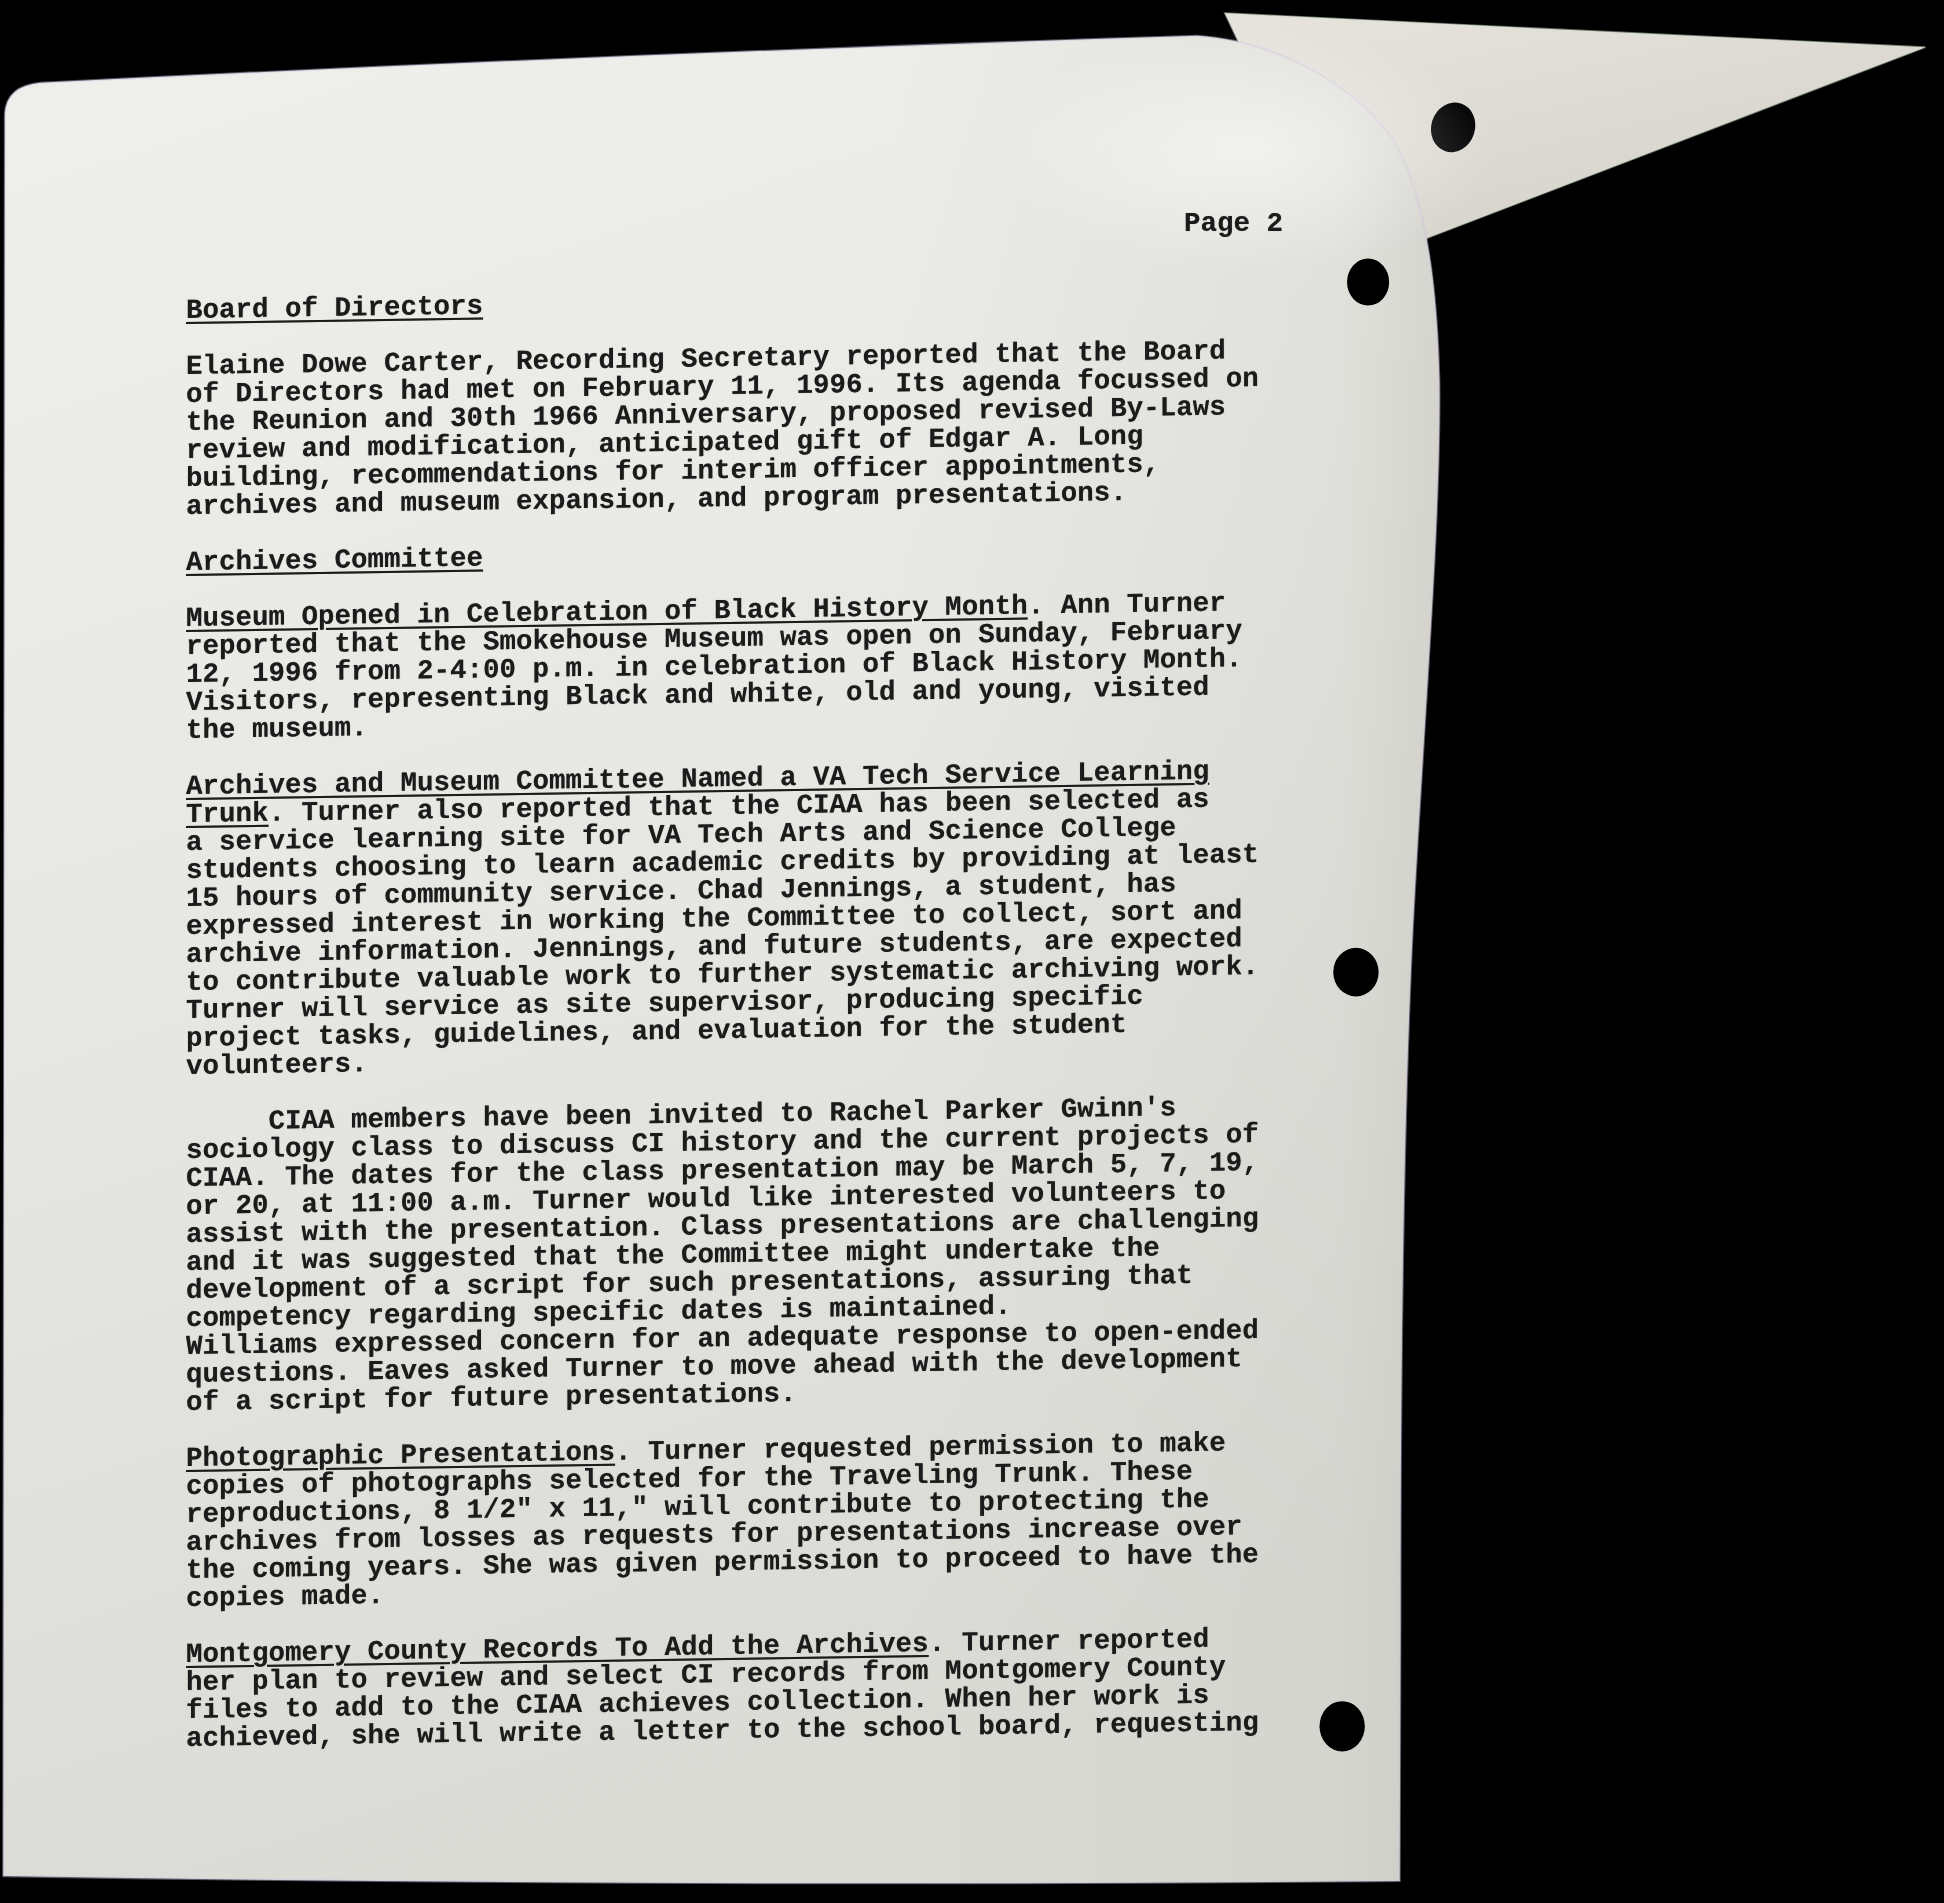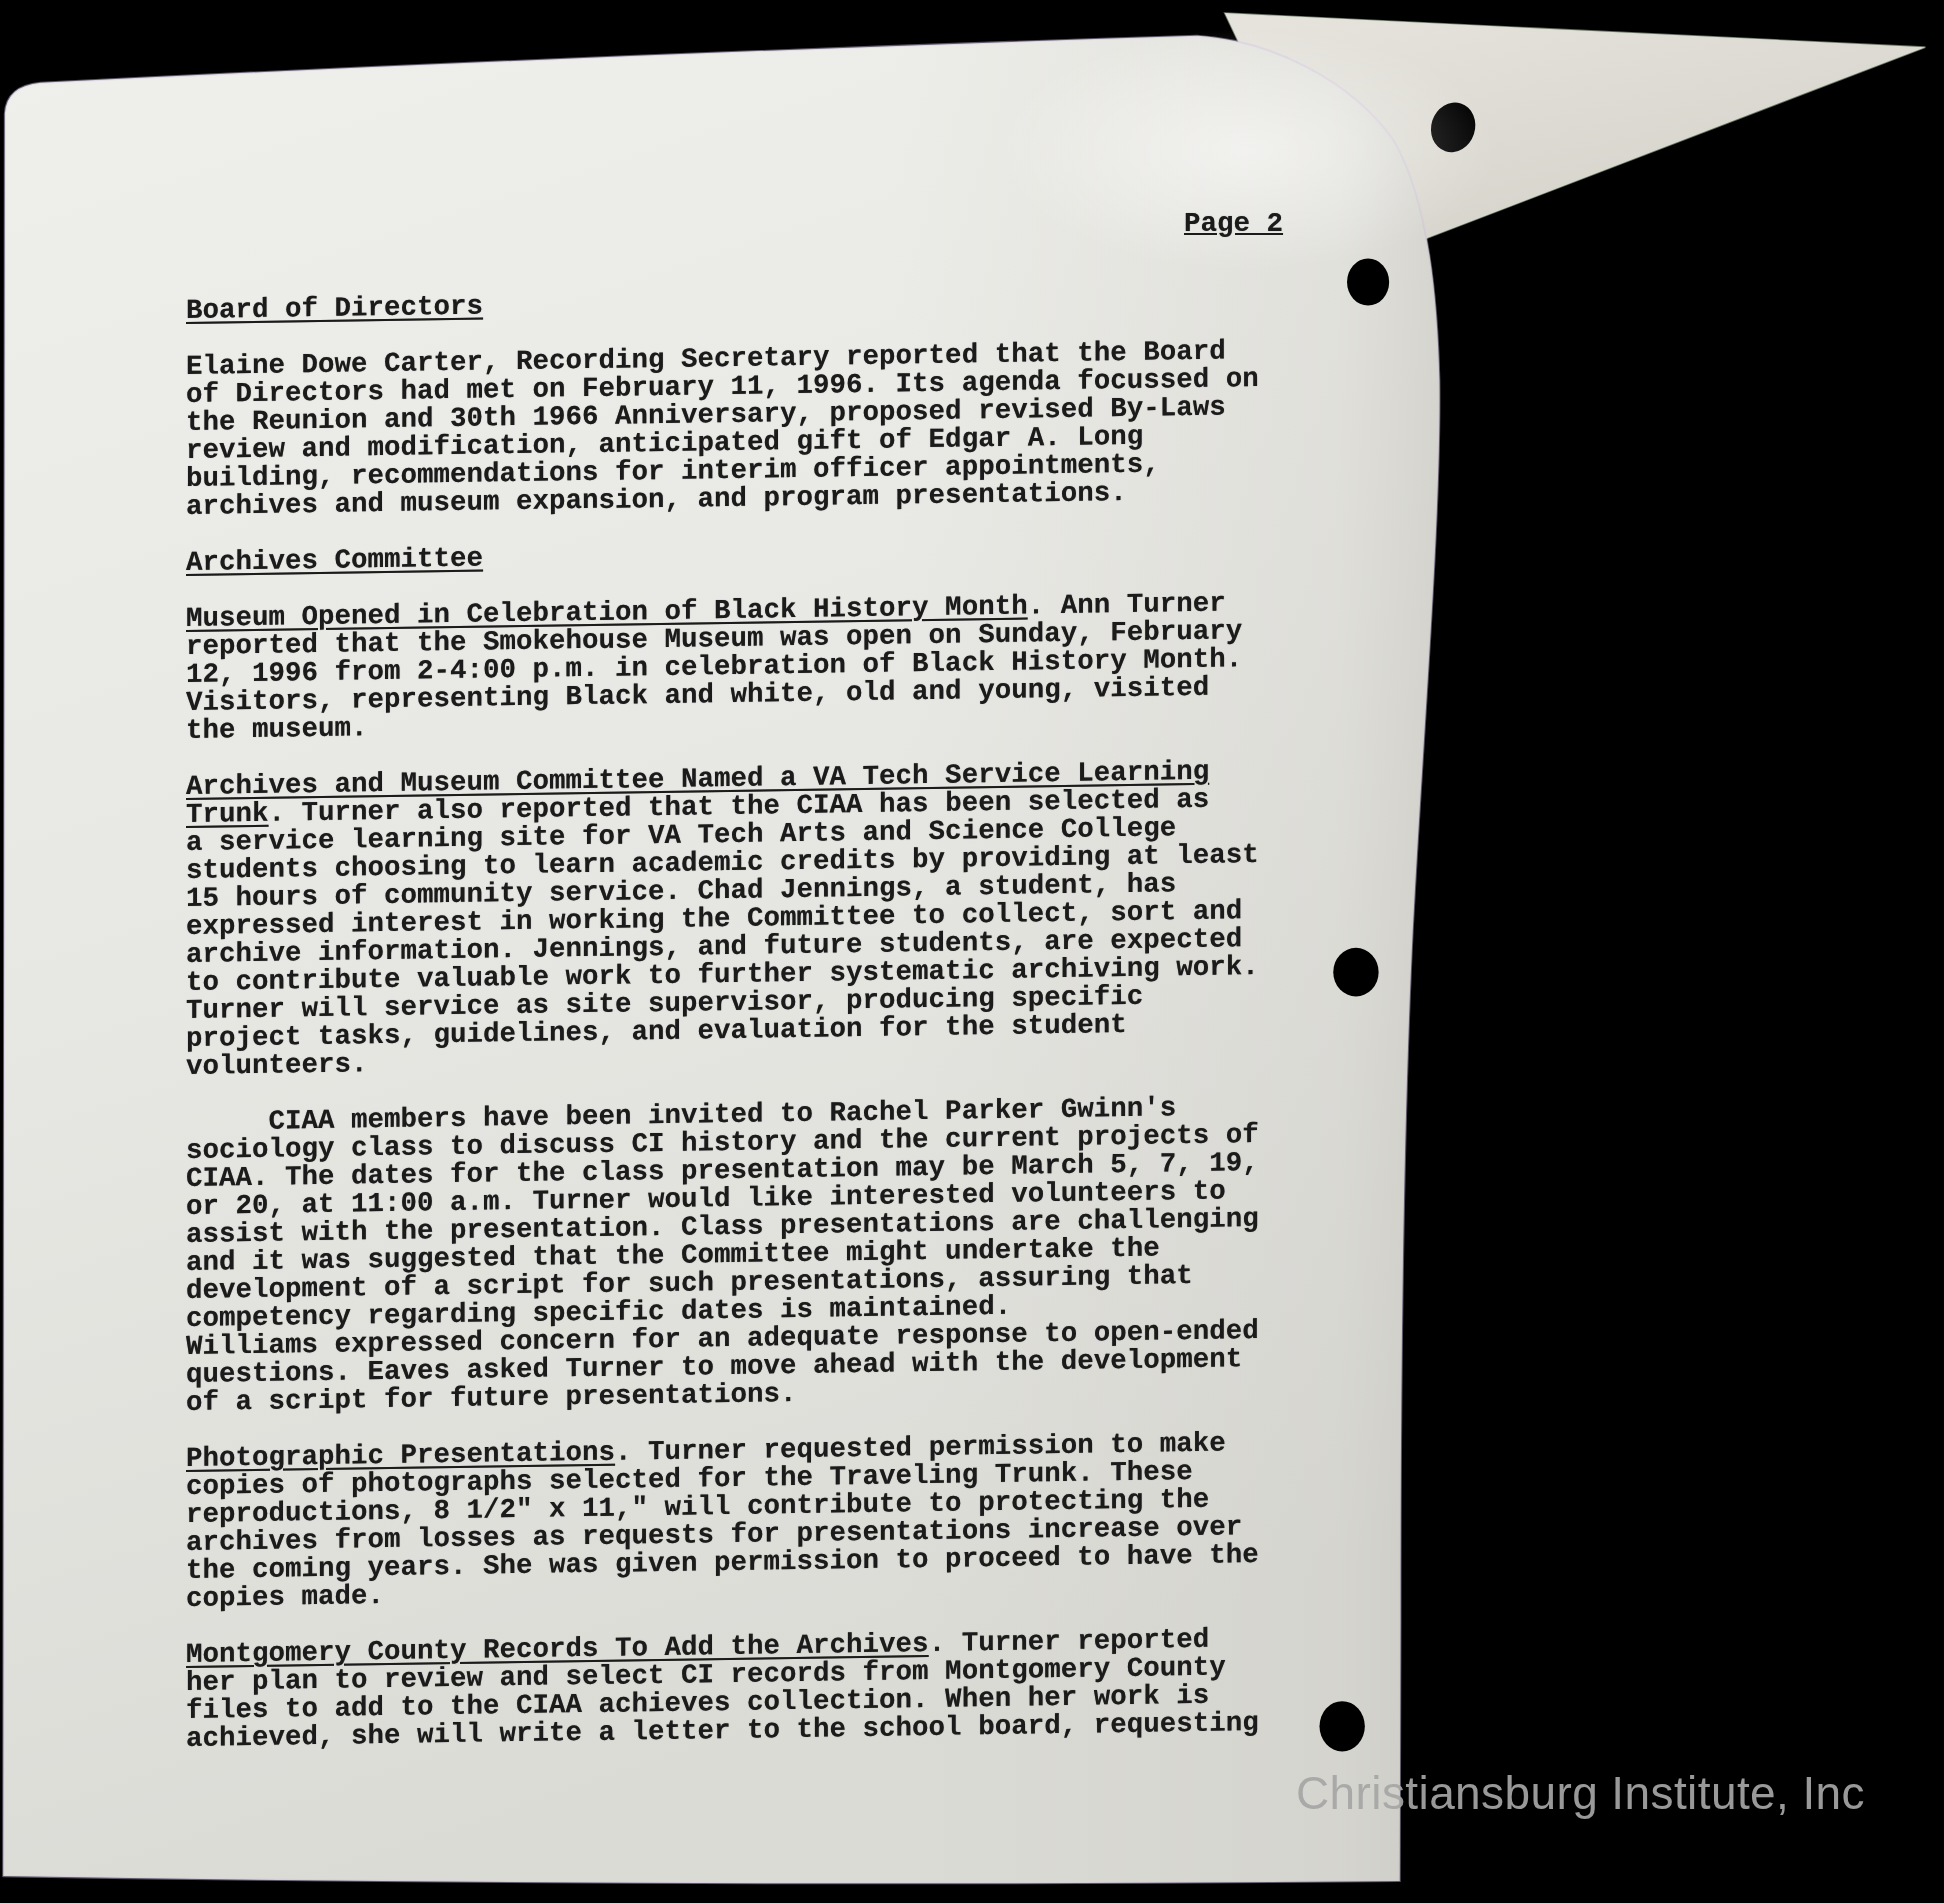--- a/index.html
+++ b/index.html
@@ -27,21 +27,20 @@
     text-decoration-thickness:2.4px;
     text-underline-offset:4px;
   }
   .page-label{
     position:absolute;
     left:1184px;top:209px;
     color:#1b1b1b;
     font:bold 27.5px/29px "Liberation Mono","DejaVu Sans Mono",monospace;
     text-shadow:0 0 0.8px rgba(20,20,20,.55);
     white-space:pre;
-    text-decoration:underline;
   }
   .watermark{
     position:absolute;
     left:1296px;top:1766px;
     color:#a6a6a6;
     opacity:.92;
     font-family:"Liberation Sans","DejaVu Sans",sans-serif;
     font-size:46px;
     letter-spacing:0.4px;
     white-space:pre;
@@ -150,15 +149,14 @@
       <div class="doc-line"><span>archives from losses as requests for presentations increase over</span></div>
       <div class="doc-line"><span>the coming years. She was given permission to proceed to have the</span></div>
       <div class="doc-line"><span>copies made.</span></div>
       <div class="doc-line">&nbsp;</div>
       <div class="doc-line"><span class="u">Montgomery County Records To Add the Archives</span><span>. Turner reported</span></div>
       <div class="doc-line"><span>her plan to review and select CI records from Montgomery County</span></div>
       <div class="doc-line"><span>files to add to the CIAA achieves collection. When her work is</span></div>
       <div class="doc-line"><span>achieved, she will write a letter to the school board, requesting</span></div>
     </div>
 
-  <div class="watermark">Christiansburg Institute, Inc</div>
 </div>
 
 
 </body></html>

